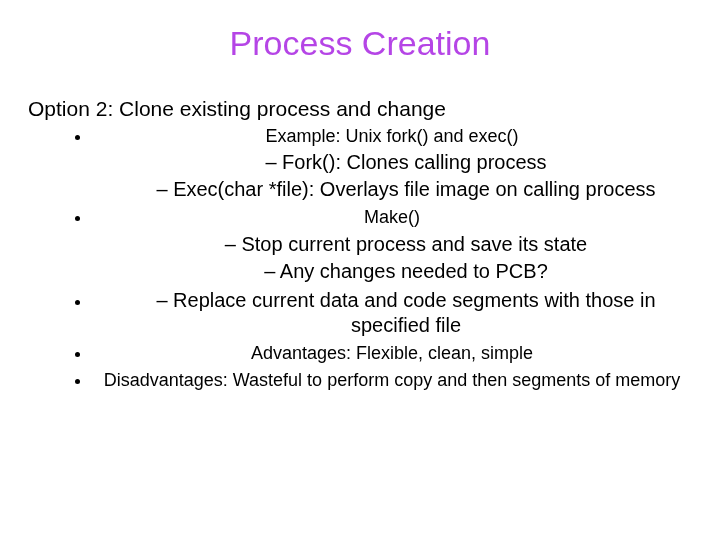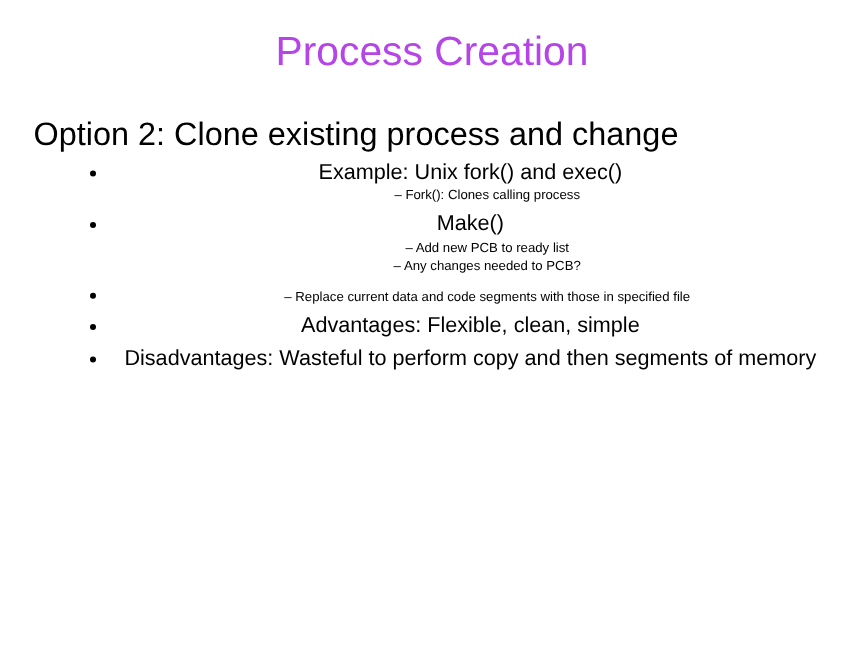--- a/index.html
+++ b/index.html
@@ -17,40 +17,40 @@
     height: 390px;
     padding: 18px 28px 10px 28px;
   }
   .title {
     text-align: center;
     font-size: 34px;
     font-weight: 400;
     margin: 6px 0 34px 0;
   }
   .subtitle {
-    font-size: 27px;
+    font-size: 21px;
     font-weight: 400;
     margin: 0 0 4px 0;
   }
   ul.level1 {
     list-style: disc;
     margin: 4px 0 0 0;
     padding-left: 64px;
     font-size: 18px;
   }
   ul.level1 > li {
     margin: 4px 0;
     line-height: 1.3;
     text-align: center;
   }
   ul.level2 {
     list-style: none;
     margin: 2px 0 4px 0;
     padding-left: 28px;
-    font-size: 11px;
+    font-size: 20px;
   }
   ul.level2 > li {
     margin: 2px 0;
     line-height: 1.25;
   }
   ul.level2 > li::before {
     content: "–  ";
   }
 </style>
 </head>
@@ -60,26 +60,27 @@
 
   <div class="title" style="color:#b545e6">Process Creation</div>
 
   <div class="subtitle">Option 2: Clone existing process and change</div>
 
   <ul class="level1">
     <li>
       <span>Example: Unix fork() and exec()</span>
       <ul class="level2">
         <li>Fork(): Clones calling process</li>
+        <li>Exec(char *file): Overlays file image on calling process</li>
       </ul>
     </li>
     <li>
       <span>Make()</span>
       <ul class="level2">
-        <li>Add new PCB to ready list</li>
+        <li>Stop current process and save its state</li>
         <li>Any changes needed to PCB?</li>
       </ul>
     </li>
     <li>
       <ul class="level2">
         <li>Replace current data and code segments with those in specified file</li>
       </ul>
     </li>
     <li>Advantages: Flexible, clean, simple</li>
     <li>Disadvantages: Wasteful to perform copy and then segments of memory</li>

